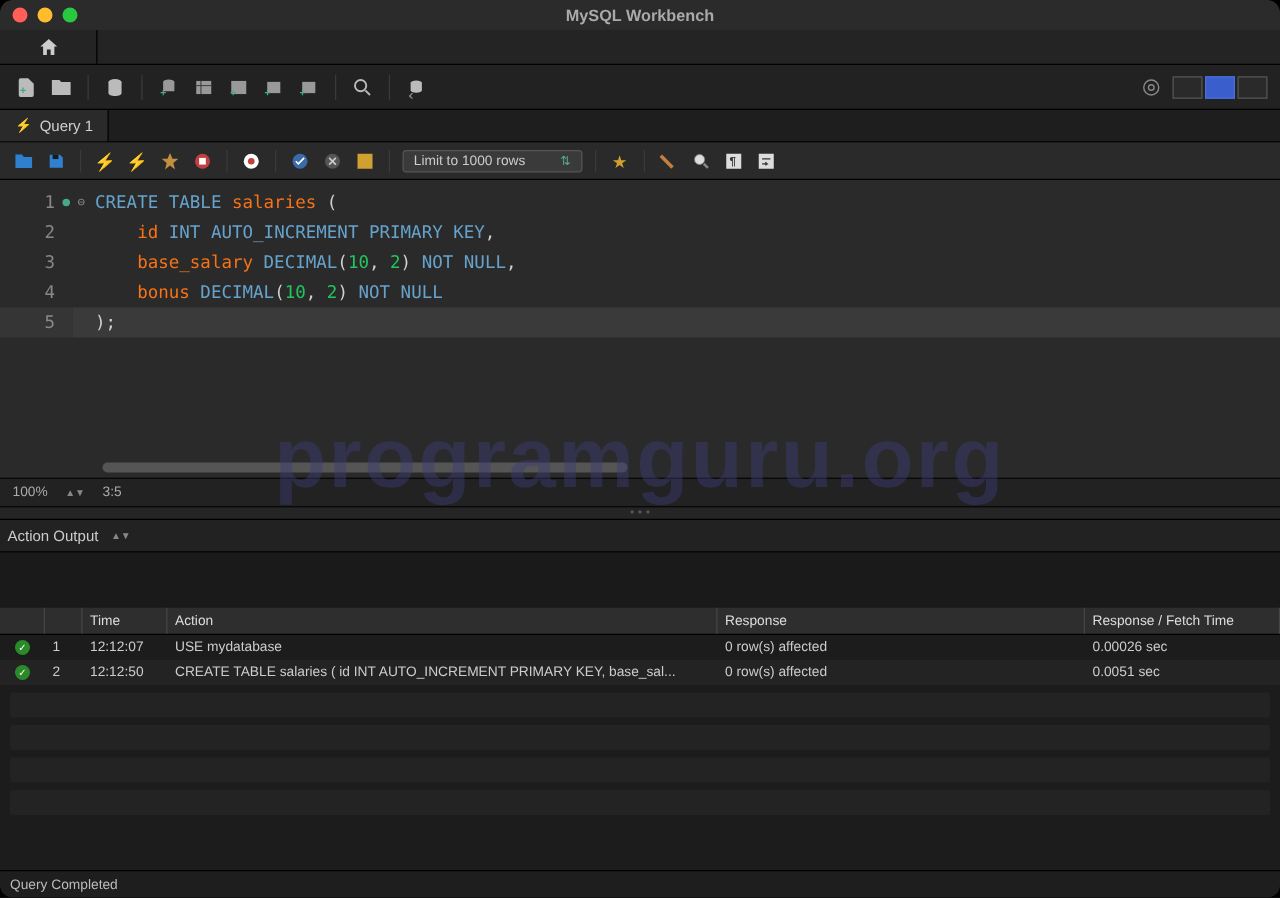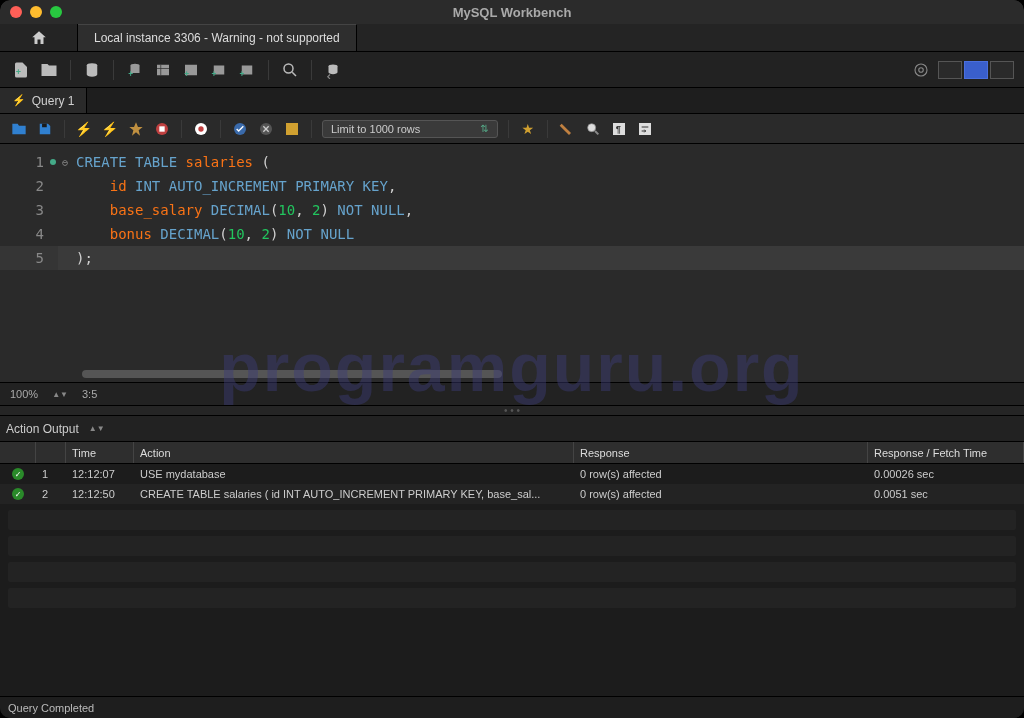--- a/index.html
+++ b/index.html
@@ -26,42 +26,42 @@
 .spacer { flex: 1; }
 .viewbtns { display: flex; gap: 2px; }
 .viewbtn { width: 24px; height: 18px; border: 1px solid #555; background: #2a2a2a; }
 .viewbtn.active { background: #3a5fcc; border-color: #4a6fdd; }
 .querytabbar { height: 26px; background: #1e1e1e; display: flex; border-bottom: 1px solid #000; }
 .querytab { display: flex; align-items: center; gap: 6px; padding: 0 12px; background: #2a2a2a; border-right: 1px solid #000; }
 .qtab-ico { color: #f0c040; font-size: 11px; }
 .editor-toolbar { height: 30px; background: #2a2a2a; border-bottom: 1px solid #000; display: flex; align-items: center; padding: 0 10px; gap: 8px; }
 .et-ico { width: 18px; height: 18px; display: flex; align-items: center; justify-content: center; font-size: 14px; cursor: pointer; }
 .et-sep { width: 1px; height: 18px; background: #3a3a3a; margin: 0 2px; }
-.limit-sel { background: #3a3a3a; color: #ccc; border: 1px solid #555; padding: 2px 8px; font-size: 11px; border-radius: 3px; display: flex; align-items: center; gap: 60px; }
+.limit-sel { background: #3a3a3a; color: #ccc; border: 1px solid #555; padding: 2px 8px; font-size: 11px; border-radius: 3px; display: flex; align-items: center; gap: 28px; }
 .limit-sel .arr { color: #5a8; font-size: 10px; }
 .editor { flex: 0 0 238px; background: #2a2a2a; display: flex; font-family: Menlo, Consolas, monospace; font-size: 14px; position: relative; overflow: hidden; }
 .gutter { width: 58px; background: #2a2a2a; padding-top: 6px; }
 .gline { height: 24px; display: flex; align-items: center; justify-content: flex-end; padding-right: 14px; color: #888; position: relative; }
 .gline.cur { background: #353535; }
 .dot { position: absolute; right: 2px; width: 6px; height: 6px; border-radius: 50%; background: #4a8; }
 .fold { position: absolute; right: -10px; color: #888; font-size: 10px; }
 .code { flex: 1; padding-top: 6px; }
 .cline { height: 24px; display: flex; align-items: center; padding-left: 18px; white-space: pre; }
 .cline.cur { background: #3a3a3a; }
 .kw { color: #66a3cc; font-weight: 500; }
 .ident { color: #f97316; }
 .num { color: #22c55e; }
 .punct { color: #d0d0d0; }
 .hscroll { position: absolute; bottom: 4px; left: 82px; width: 420px; height: 8px; background: #555; border-radius: 4px; }
 .statusbar { height: 24px; background: #222; border-top: 1px solid #000; border-bottom: 1px solid #000; display: flex; align-items: center; padding: 0 10px; font-size: 11px; color: #aaa; gap: 14px; }
 .statusbar .arr { color: #888; font-size: 8px; }
 .splitter { height: 10px; background: #252525; display: flex; align-items: center; justify-content: center; border-bottom: 1px solid #000; }
 .splitter .grip { color: #555; font-size: 10px; }
 .output-header { height: 26px; background: #222; border-bottom: 1px solid #000; display: flex; align-items: center; padding: 0 6px; font-size: 12px; color: #ccc; gap: 10px; }
-.output-table { flex: 1; background: #1c1c1c; overflow: hidden; }
+.output-table { flex: 1; background: #1c1c1c; overflow: hidden; margin-top: 44px; }
 .ot-head { display: flex; height: 22px; background: #2e2e2e; border-bottom: 1px solid #000; font-size: 11px; color: #ddd; font-weight: 500; }
 .ot-head > div { display: flex; align-items: center; padding-left: 6px; border-right: 1px solid #444; }
 .ot-row { display: flex; height: 20px; font-size: 11px; color: #ccc; }
 .ot-row.alt { background: #232323; }
 .ot-row > div { display: flex; align-items: center; padding-left: 6px; overflow: hidden; white-space: nowrap; }
 .c-status { width: 36px; justify-content: center; padding-left: 0 !important; }
 .c-idx { width: 30px; }
 .c-time { width: 68px; }
 .c-action { width: 440px; }
 .c-resp { width: 294px; }
@@ -84,21 +84,20 @@
     </div>
     <div class="title">MySQL Workbench</div>
   </div>
 
   <div class="tabbar">
     <div class="hometab">
       <svg width="18" height="18" viewBox="0 0 24 24">
           <path fill="#ccc" d="M12 3l9 8h-3v9h-4v-6h-4v6H6v-9H3z"></path>
         </svg>
     </div>
-    <div class="conntab">Local instance 3306 - Warning - not supported</div>
   </div>
 
   <div class="toolbar-main">
     <div class="tb-ico">
         <svg width="18" height="18" viewBox="0 0 24 24">
           <path fill="#bbb" d="M14 2H6a2 2 0 00-2 2v16a2 2 0 002 2h12a2 2 0 002-2V8l-6-6z"></path>
           <text x="5" y="19" fill="#4a8" font-size="12" font-weight="bold">+</text>
         </svg>
       </div>
     <div class="tb-ico">

